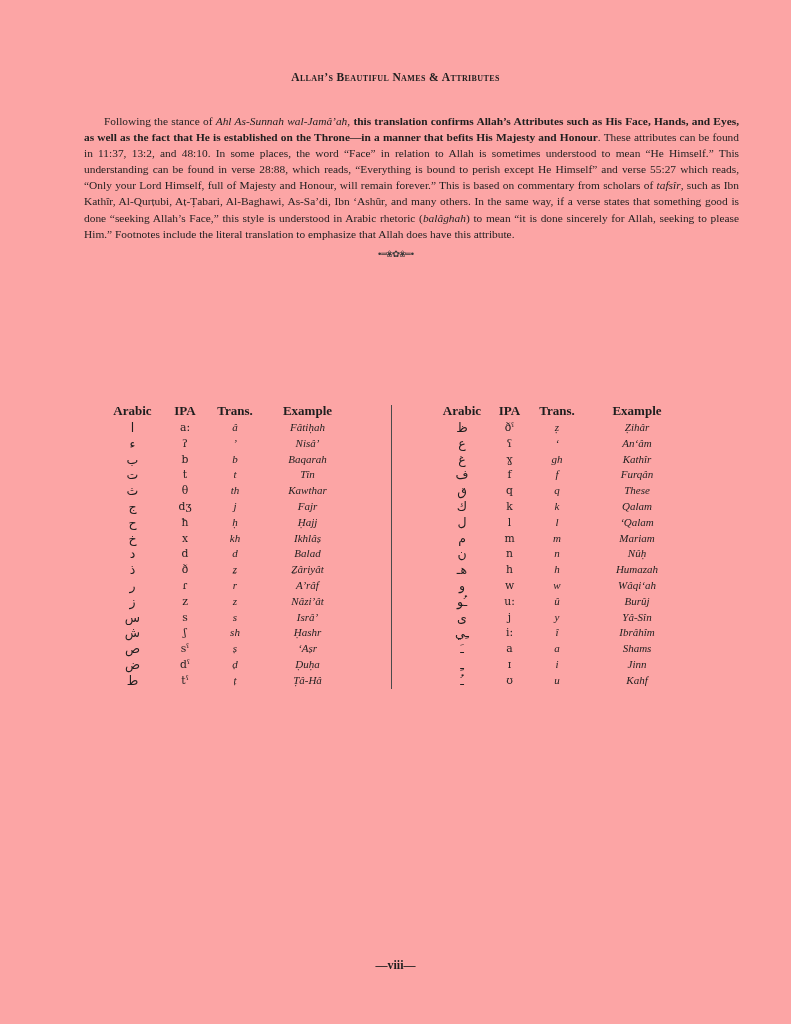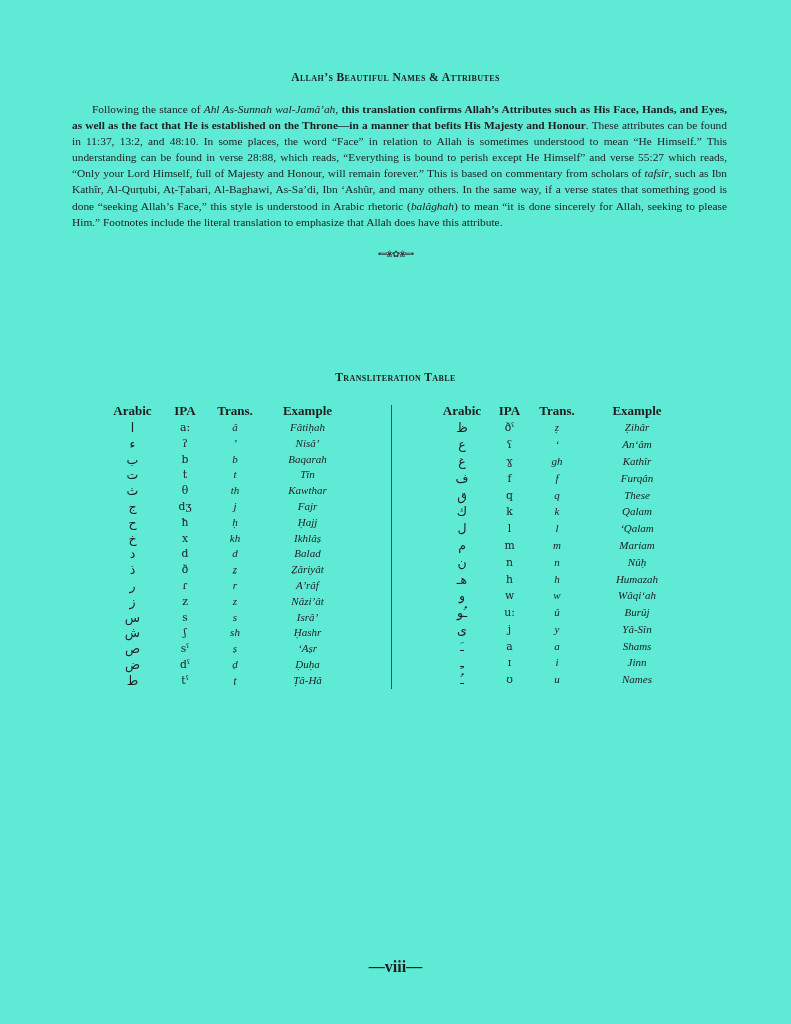--- a/index.html
+++ b/index.html
@@ -1,34 +1,34 @@
 <!DOCTYPE html>
 <html><head>
 <meta charset="utf-8">
 <style>
   html,body { margin:0; padding:0; background:#ffffff; }
   .page {
     position:relative;
     width:791px; height:1024px;
-    background:#5eead4;
+    background:#fca5a5;
     font-family:"Liberation Serif","DejaVu Serif",serif;
     color:#1e1e1e;
     overflow:hidden;
   }
   .title {
     position:absolute; top:71px; left:0; width:100%;
     text-align:center;
     font-size:11.5px; font-weight:bold;
     font-variant:small-caps;
     letter-spacing:0.4px;
     margin:0;
   }
   .intro {
     position:absolute; top:97px; left:68px; width:655px;
-    margin:4px;
+    margin:16px;
     font-size:11.4px; line-height:16.1px;
     text-align:justify;
     text-indent:20px;
   }
   .intro .b { font-weight:bold; }
   .intro .i { font-style:italic; }
   .ornament {
     position:absolute; top:249px; left:0; width:100%;
     text-align:center;
     font-family:"DejaVu Sans",sans-serif;
@@ -66,35 +66,34 @@
   .t.right th:nth-child(2), .t.right td:nth-child(2) { width:45px; }
   .t.right th:nth-child(3), .t.right td:nth-child(3) { width:50px; }
   .t.right th:nth-child(4), .t.right td:nth-child(4) { width:110px; }
   .vrule {
     position:absolute; top:405px; left:391px;
     width:1px; height:284px; background:#4a4a4a;
   }
   .pageno {
     position:absolute; top:958px; left:0; width:100%;
     text-align:center;
-    font-size:16px; font-weight:bold;
+    font-size:12px; font-weight:bold;
   }
 </style>
 </head>
 <body>
 
 <div class="page">
 
   <h1 class="title">Allah’s Beautiful Names &amp; Attributes</h1>
 
   <p class="intro"><span>Following the stance of </span><span class="i">Ahl As-Sunnah wal-Jamâ’ah</span><span>, </span><span class="b">this translation confirms Allah’s Attributes such as His Face, Hands, and Eyes, as well as the fact that He is established on the Throne—in a manner that befits His Majesty and Honour</span><span>. These attributes can be found in 11:37, 13:2, and 48:10. In some places, the word “Face” in relation to Allah is sometimes understood to mean “He Himself.” This understanding can be found in verse 28:88, which reads, “Everything is bound to perish except He Himself” and verse 55:27 which reads, “Only your Lord Himself, full of Majesty and Honour, will remain forever.” This is based on commentary from scholars of </span><span class="i">tafsîr</span><span>, such as Ibn Kathîr, Al-Qurṭubi, Aṭ-Ṭabari, Al-Baghawi, As-Sa’di, Ibn ‘Ashûr, and many others. In the same way, if a verse states that something good is done “seeking Allah’s Face,” this style is understood in Arabic rhetoric (</span><span class="i">balâghah</span><span>) to mean “it is done sincerely for Allah, seeking to please Him.” Footnotes include the literal translation to emphasize that Allah does have this attribute.</span></p>
 
   <div class="ornament">•═❀✿❀═•</div>
 
-  <h2 class="table-heading">Transliteration Table</h2>
 
   <div class="tables">
 
     <table class="t left">
       <thead>
         <tr>
           <th>Arabic</th>
           <th>IPA</th>
           <th>Trans.</th>
           <th>Example</th>
@@ -318,40 +317,46 @@
             <td class="ex">Burûj</td>
           </tr>
 
           <tr>
             <td class="ar">ى</td>
             <td class="ipa">j</td>
             <td class="trn">y</td>
             <td class="ex">Yâ-Sîn</td>
           </tr>
 
+          <tr>
+            <td class="ar">ـِي</td>
+            <td class="ipa">i:</td>
+            <td class="trn">î</td>
+            <td class="ex">Ibrâhîm</td>
+          </tr>
 
           <tr>
             <td class="ar">ـَ</td>
             <td class="ipa">a</td>
             <td class="trn">a</td>
             <td class="ex">Shams</td>
           </tr>
 
           <tr>
             <td class="ar">ـِ</td>
             <td class="ipa">ɪ</td>
             <td class="trn">i</td>
             <td class="ex">Jinn</td>
           </tr>
 
           <tr>
             <td class="ar">ـُ</td>
             <td class="ipa">ʊ</td>
             <td class="trn">u</td>
-            <td class="ex">Names</td>
+            <td class="ex">Kahf</td>
           </tr>
         </tbody>
     </table>
 
   </div>
 
   <div class="vrule"></div>
 
   <div class="pageno">—viii—</div>
 

